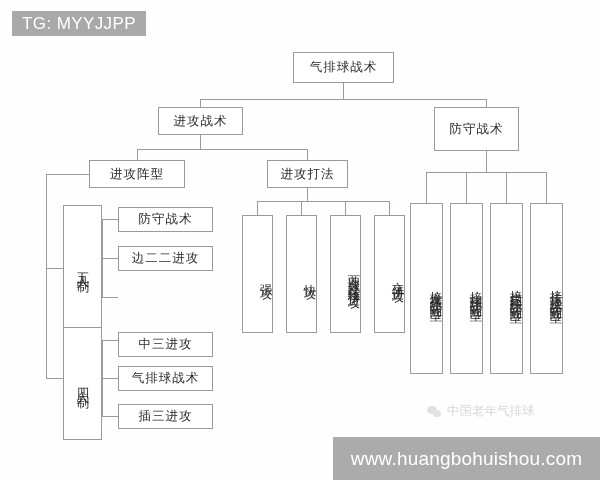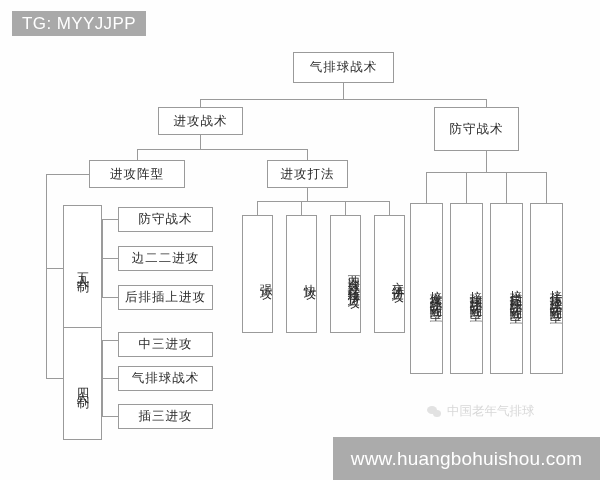--- a/index.html
+++ b/index.html
@@ -175,21 +175,20 @@
 
   <div class="box" style="left:434px; top:107px; width:85px; height:44px;">防守战术</div>
 
   <div class="box" style="left:89px; top:160px; width:96px; height:28px;">进攻阵型</div>
 
   <div class="box" style="left:267px; top:160px; width:81px; height:28px;">进攻打法</div>
 
   <div class="box v-small" style="left:63px; top:205px; width:39px; height:126px;">五人制</div>
   <div class="box" style="left:118px; top:207px; width:95px; height:25px;">防守战术</div>
   <div class="box" style="left:118px; top:246px; width:95px; height:25px;">边二二进攻</div>
-  <div class="box" style="left:118px; top:285px; width:95px; height:25px;">后排插上进攻</div>
 
   <div class="box v-small" style="left:63px; top:327px; width:39px; height:113px;">四人制</div>
   <div class="box" style="left:118px; top:332px; width:95px; height:25px;">中三进攻</div>
   <div class="box" style="left:118px; top:366px; width:95px; height:25px;">气排球战术</div>
   <div class="box" style="left:118px; top:404px; width:95px; height:25px;">插三进攻</div>
 
   <div class="box v" style="left:242px; top:215px; width:31px; height:118px;">强攻</div>
   <div class="box v" style="left:286px; top:215px; width:31px; height:118px;">快攻</div>
   <div class="box v" style="left:330px; top:215px; width:31px; height:118px;">两次球及转移进攻</div>
   <div class="box v" style="left:374px; top:215px; width:31px; height:118px;">立体进攻</div>

